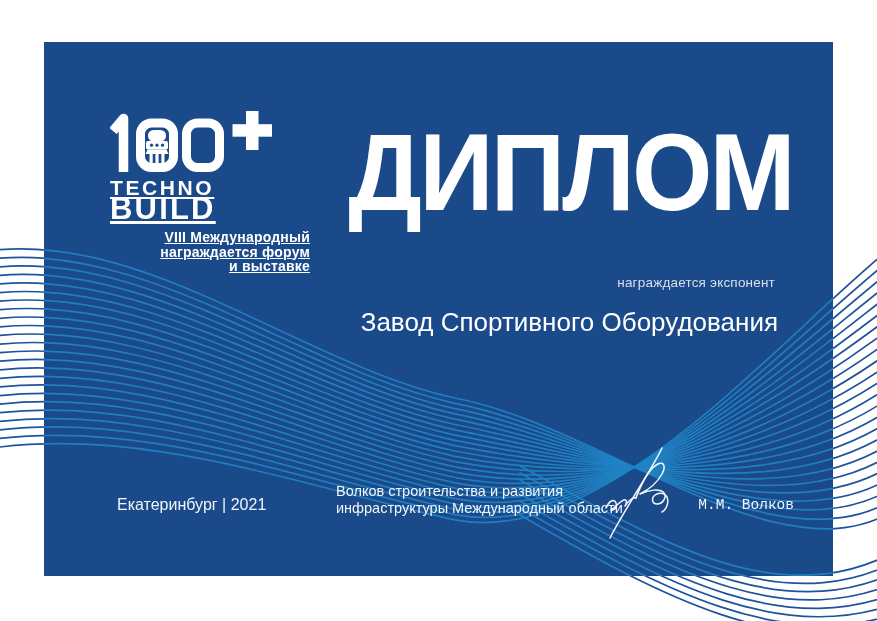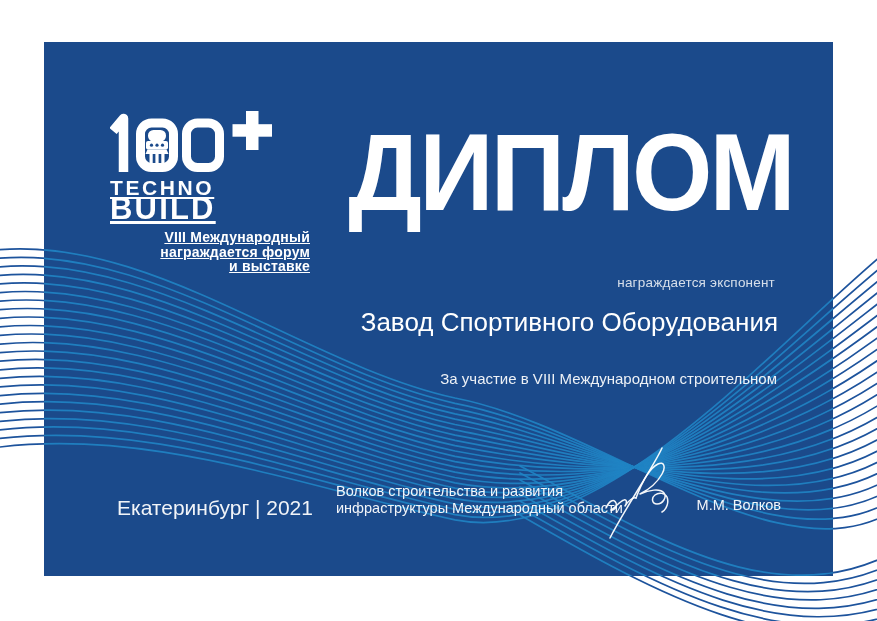--- a/index.html
+++ b/index.html
@@ -29,23 +29,23 @@
     top:117px;right:84px;margin:0;
     font-size:110px;font-weight:700;line-height:1;letter-spacing:-3px;
     transform:scaleX(.94);transform-origin:right top;
     white-space:nowrap;
   }
   .award-label{top:249px;right:102px;font-size:13.5px;color:rgba(255,255,255,.82);letter-spacing:.2px;margin-top:26px;}
   .recipient{top:307px;right:99px;font-size:26px;font-weight:400;white-space:nowrap;}
   .reason{top:369px;right:100px;font-size:15px;line-height:20px;text-align:right;color:rgba(255,255,255,.92);}
 
   
-  .city{left:117px;top:496px;font-size:21px;color:rgba(255,255,255,.94);}
+  .city{left:117px;top:496px;font-size:16px;color:rgba(255,255,255,.94);}
   .minister{left:336px;top:483px;font-size:14.5px;line-height:16.5px;color:rgba(255,255,255,.94);}
-  .signer{top:497px;right:96px;font-size:14.5px;color:rgba(255,255,255,.94);}
+  .signer{top:497px;right:83px;font-size:14.5px;color:rgba(255,255,255,.94);font-family:Liberation Mono, monospace;}
   .signature{left:596px;top:444px;}
   .signature path{fill:none;stroke:#ffffff;stroke-width:1.5;stroke-linecap:round;stroke-linejoin:round;opacity:.95;}
 </style>
 </head>
 <body>
 
 <div class="canvas">
 
   <svg id="bg-svg" class="bg" viewBox="0 0 877 621" aria-hidden="true">
     <defs>
@@ -158,21 +158,20 @@
     </div>
   </div>
 
   <h1 class="abs title">ДИПЛОМ</h1>
 
   <div class="abs award-label">награждается экспонент</div>
 
   <div class="abs recipient">Завод Спортивного Оборудования</div>
 
   <div class="abs reason">
-    <div>За участие в VIII Международном строительном</div>
   </div>
 
   <div class="abs city">Екатеринбург | 2021</div>
 
   <div class="abs minister">
     <div>Волков строительства и развития</div>
     <div>инфраструктуры Международный области</div>
   </div>
 
   <svg class="abs signature" width="92" height="98" viewBox="0 0 92 98" aria-hidden="true">

